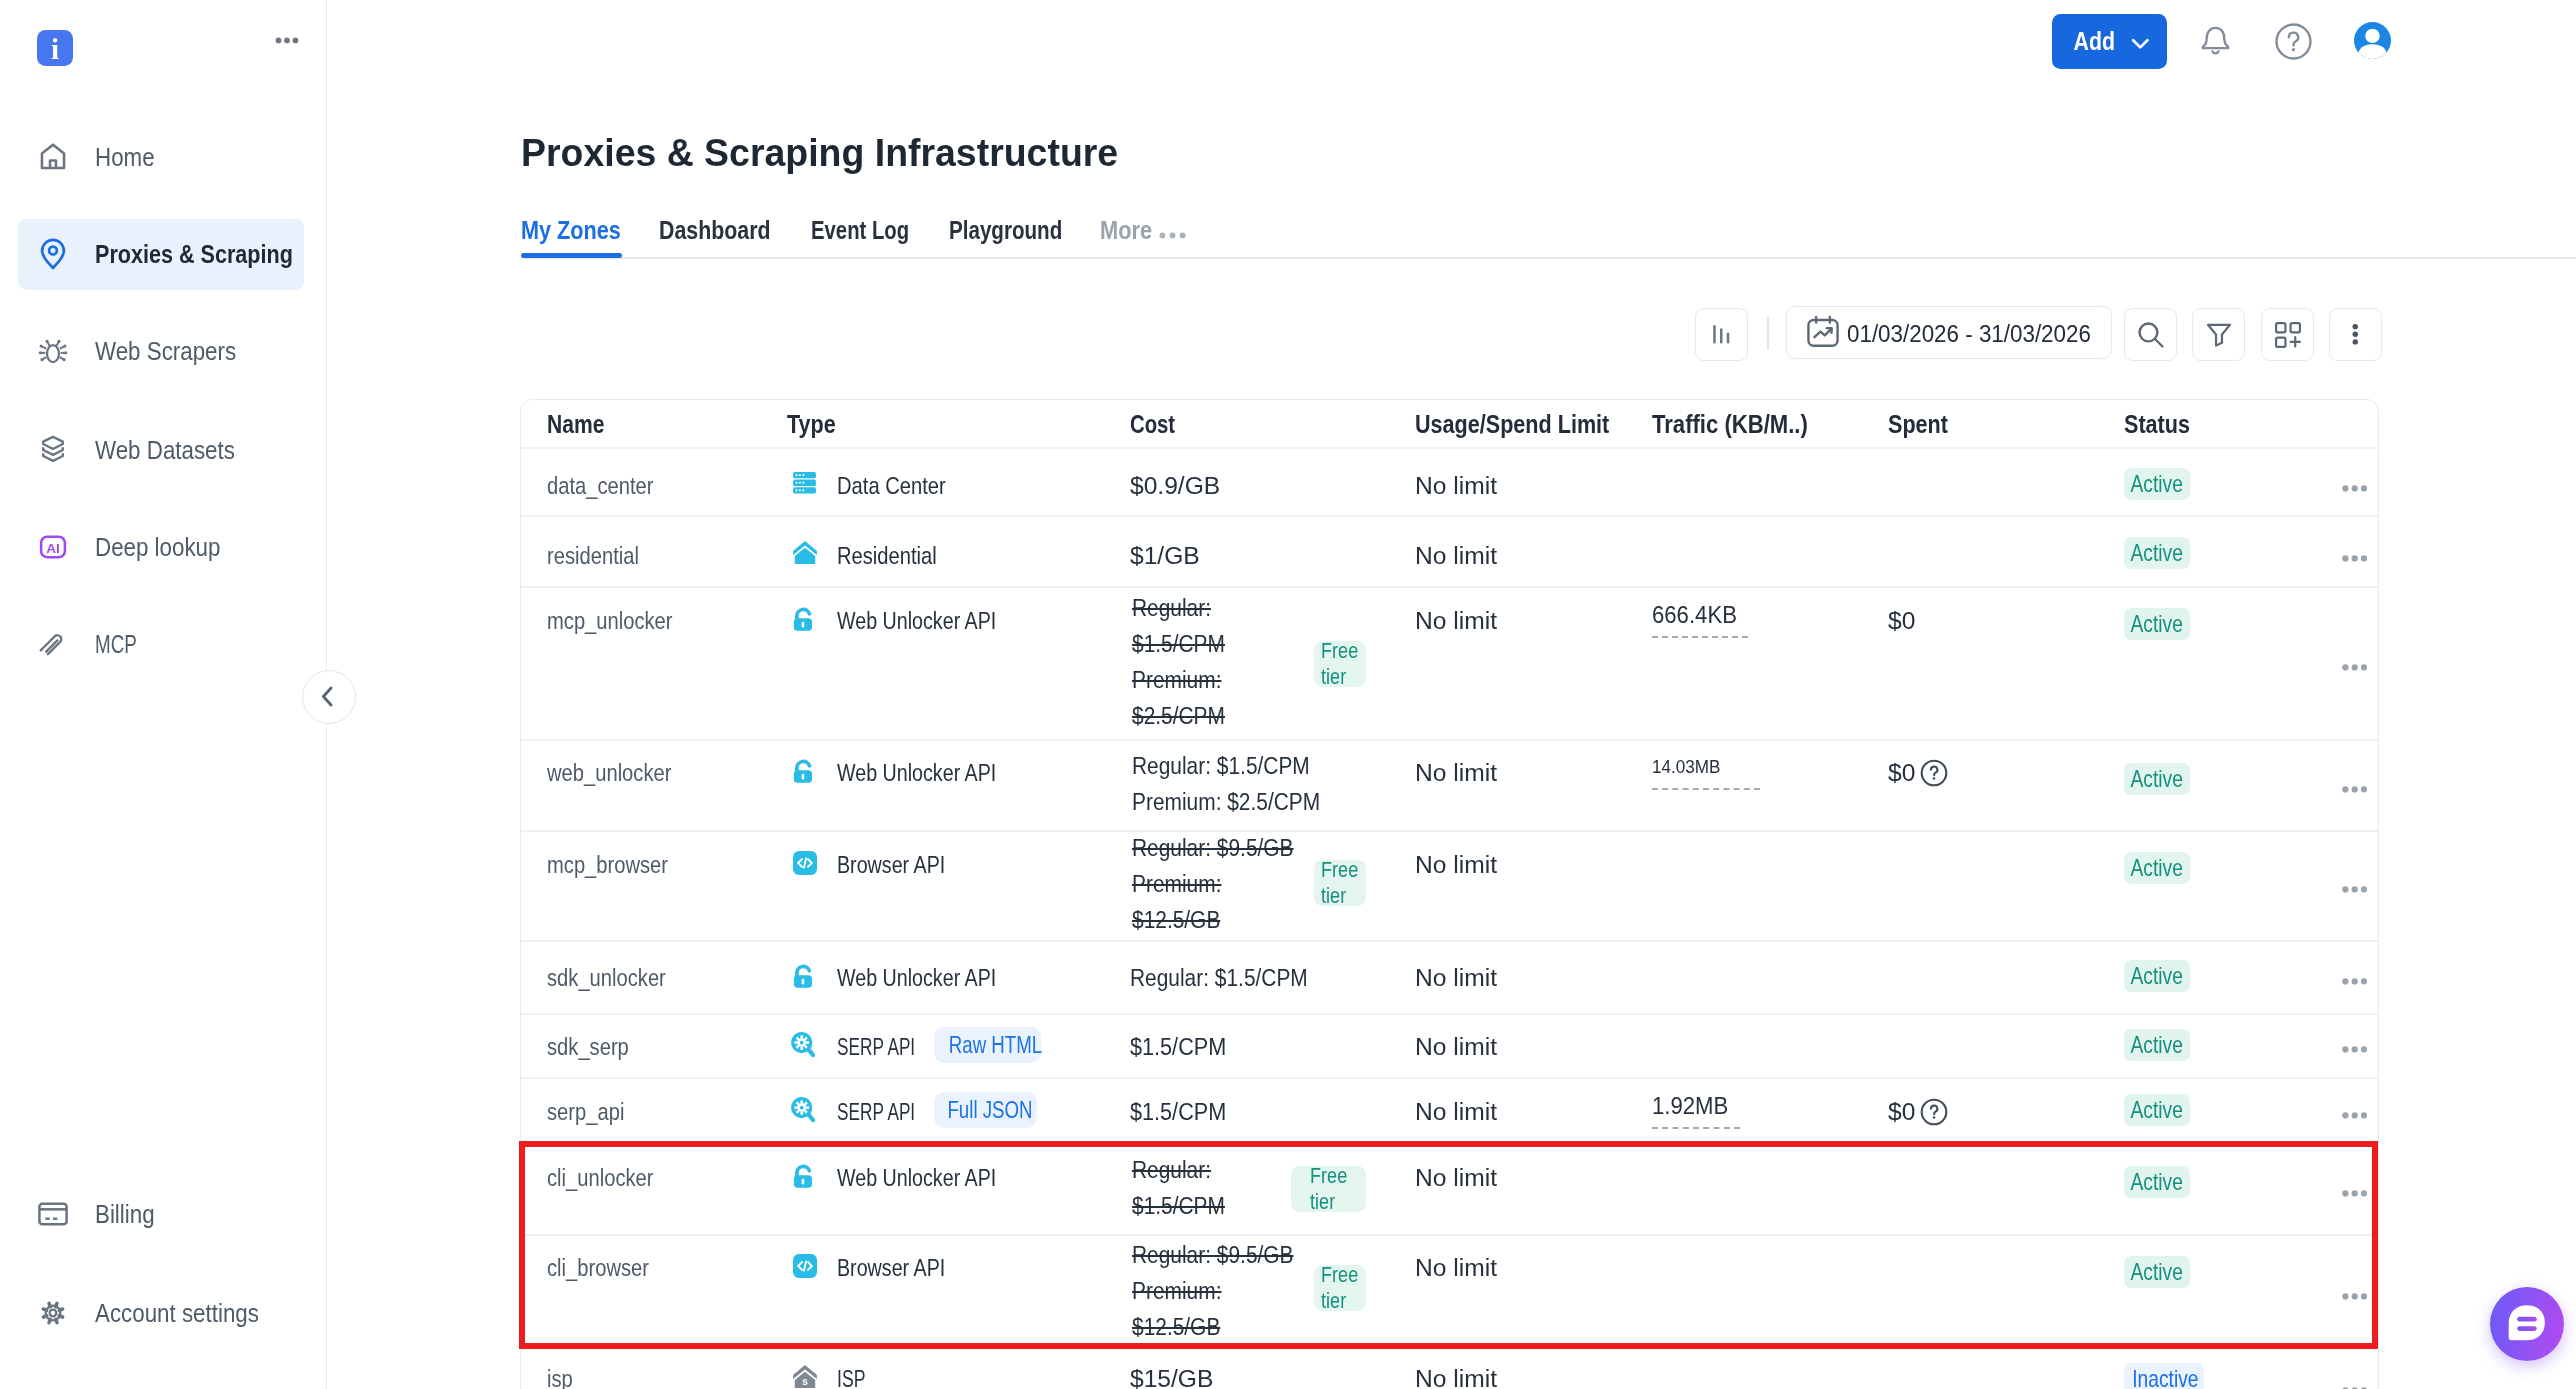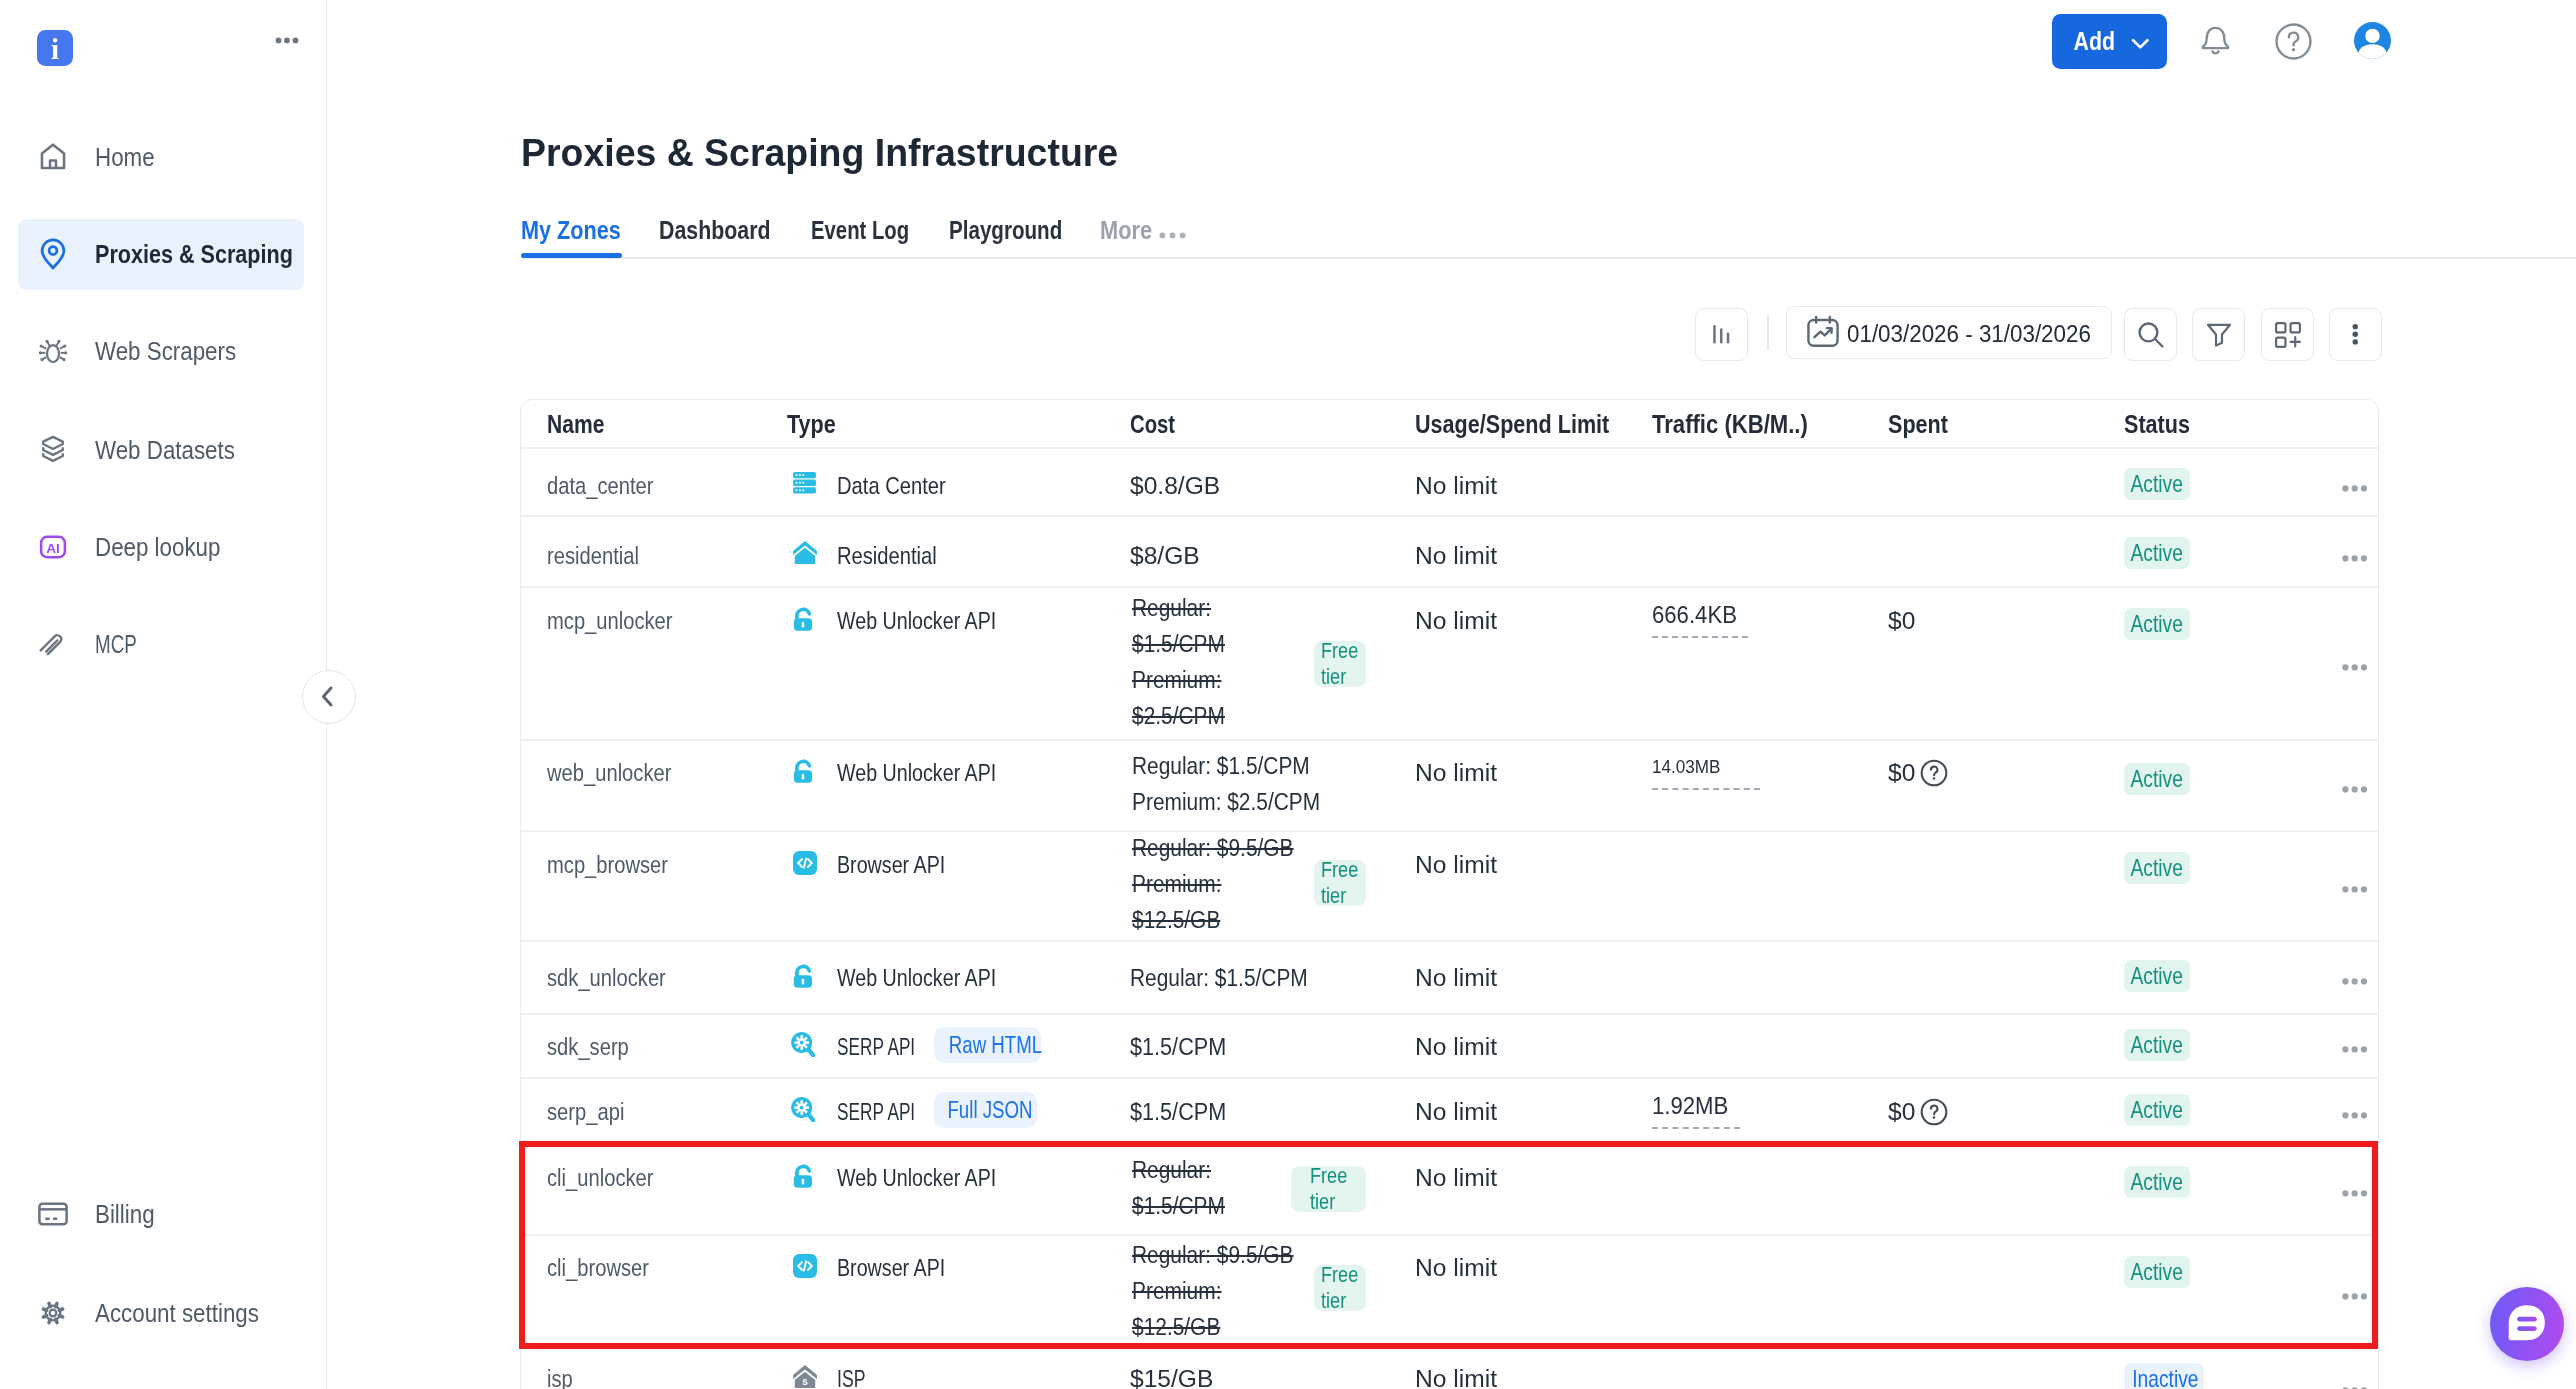--- a/index.html
+++ b/index.html
@@ -190,35 +190,35 @@
       <rect x="0" y="9" width="27" height="7.5" rx="2" fill="#29bce6"></rect>
       <rect x="3" y="11.6" width="2.1" height="2.1" fill="#fff"></rect>
       <rect x="7" y="11.6" width="2.1" height="2.1" fill="#fff"></rect>
       <rect x="11" y="11.6" width="2.1" height="2.1" fill="#fff"></rect>
       <rect x="0" y="18" width="27" height="7.5" rx="2" fill="#29bce6"></rect>
       <rect x="3" y="20.6" width="2.1" height="2.1" fill="#fff"></rect>
       <rect x="7" y="20.6" width="2.1" height="2.1" fill="#fff"></rect>
       <rect x="11" y="20.6" width="2.1" height="2.1" fill="#fff"></rect>
     </svg></div>
 <div style="position:absolute;left:837px;top:471px;font-size:24.6px;font-weight:normal;color:#27313d;white-space:nowrap;line-height:30px;transform:scaleX(0.82);transform-origin:0 50%;">Data Center</div>
-<div style="position:absolute;left:1130px;top:471px;font-size:24.6px;font-weight:normal;color:#27313d;white-space:nowrap;line-height:30px;transform:scaleX(1.0);transform-origin:0 50%;">$0.8/GB</div>
+<div style="position:absolute;left:1130px;top:471px;font-size:24.6px;font-weight:normal;color:#27313d;white-space:nowrap;line-height:30px;transform:scaleX(1.0);transform-origin:0 50%;">$0.9/GB</div>
 <div style="position:absolute;left:1415px;top:471px;font-size:24.6px;font-weight:normal;color:#27313d;white-space:nowrap;line-height:30px;transform:scaleX(1.0);transform-origin:0 50%;">No limit</div>
 <div style="position:absolute;left:2124px;top:468px;width:66px;height:32px;background:#e1f4ee;border-radius:6.8px;color:#14917d;font-size:24px;line-height:32px;text-align:center"><span style="display:inline-block;transform:scaleX(0.8)">Active</span></div>
 <div style="position:absolute;left:2342px;top:480px;width:25.4px;height:6.8px"><svg width="25.4" height="6.8" viewBox="0 0 30 8" style="">
       <circle cx="4" cy="4" r="3.7" fill="#9aa2ab"></circle>
       <circle cx="15" cy="4" r="3.7" fill="#9aa2ab"></circle>
       <circle cx="26" cy="4" r="3.7" fill="#9aa2ab"></circle>
     </svg></div>
 <div style="position:absolute;left:547px;top:541px;font-size:24.6px;font-weight:normal;color:#4e5a68;white-space:nowrap;line-height:30px;transform:scaleX(0.82);transform-origin:0 50%;">residential</div>
 <div style="position:absolute;left:793px;top:541px"><svg width="24" height="23" viewBox="0 0 28 27" style="">
       <path d="M14 0 L28 11.8 V16.5 L14 5.2 L0 16.5 V11.8 Z" fill="#29bce6"></path>
 <path d="M14 7.8 L26 17.6 V27 H2 V17.6 Z" fill="#29bce6"></path>
     </svg></div>
 <div style="position:absolute;left:837px;top:541px;font-size:24.6px;font-weight:normal;color:#27313d;white-space:nowrap;line-height:30px;transform:scaleX(0.82);transform-origin:0 50%;">Residential</div>
-<div style="position:absolute;left:1130px;top:541px;font-size:24.6px;font-weight:normal;color:#27313d;white-space:nowrap;line-height:30px;transform:scaleX(1.0);transform-origin:0 50%;">$8/GB</div>
+<div style="position:absolute;left:1130px;top:541px;font-size:24.6px;font-weight:normal;color:#27313d;white-space:nowrap;line-height:30px;transform:scaleX(1.0);transform-origin:0 50%;">$1/GB</div>
 <div style="position:absolute;left:1415px;top:541px;font-size:24.6px;font-weight:normal;color:#27313d;white-space:nowrap;line-height:30px;transform:scaleX(1.0);transform-origin:0 50%;">No limit</div>
 <div style="position:absolute;left:2124px;top:537px;width:66px;height:32px;background:#e1f4ee;border-radius:6.8px;color:#14917d;font-size:24px;line-height:32px;text-align:center"><span style="display:inline-block;transform:scaleX(0.8)">Active</span></div>
 <div style="position:absolute;left:2342px;top:550px;width:25.4px;height:6.8px"><svg width="25.4" height="6.8" viewBox="0 0 30 8" style="">
       <circle cx="4" cy="4" r="3.7" fill="#9aa2ab"></circle>
       <circle cx="15" cy="4" r="3.7" fill="#9aa2ab"></circle>
       <circle cx="26" cy="4" r="3.7" fill="#9aa2ab"></circle>
     </svg></div>
 <div style="position:absolute;left:547px;top:606px;font-size:24.6px;font-weight:normal;color:#4e5a68;white-space:nowrap;line-height:30px;transform:scaleX(0.82);transform-origin:0 50%;">mcp_unlocker</div>
 <div style="position:absolute;left:793px;top:607px"><svg width="20.3" height="24" viewBox="0 0 24 28" style="">
       <path d="M4.6 13 V10.2 a7.6 7.6 0 0 1 14.8 -2.4" fill="none" stroke="#29bce6" stroke-width="4.4" stroke-linecap="round"></path>

